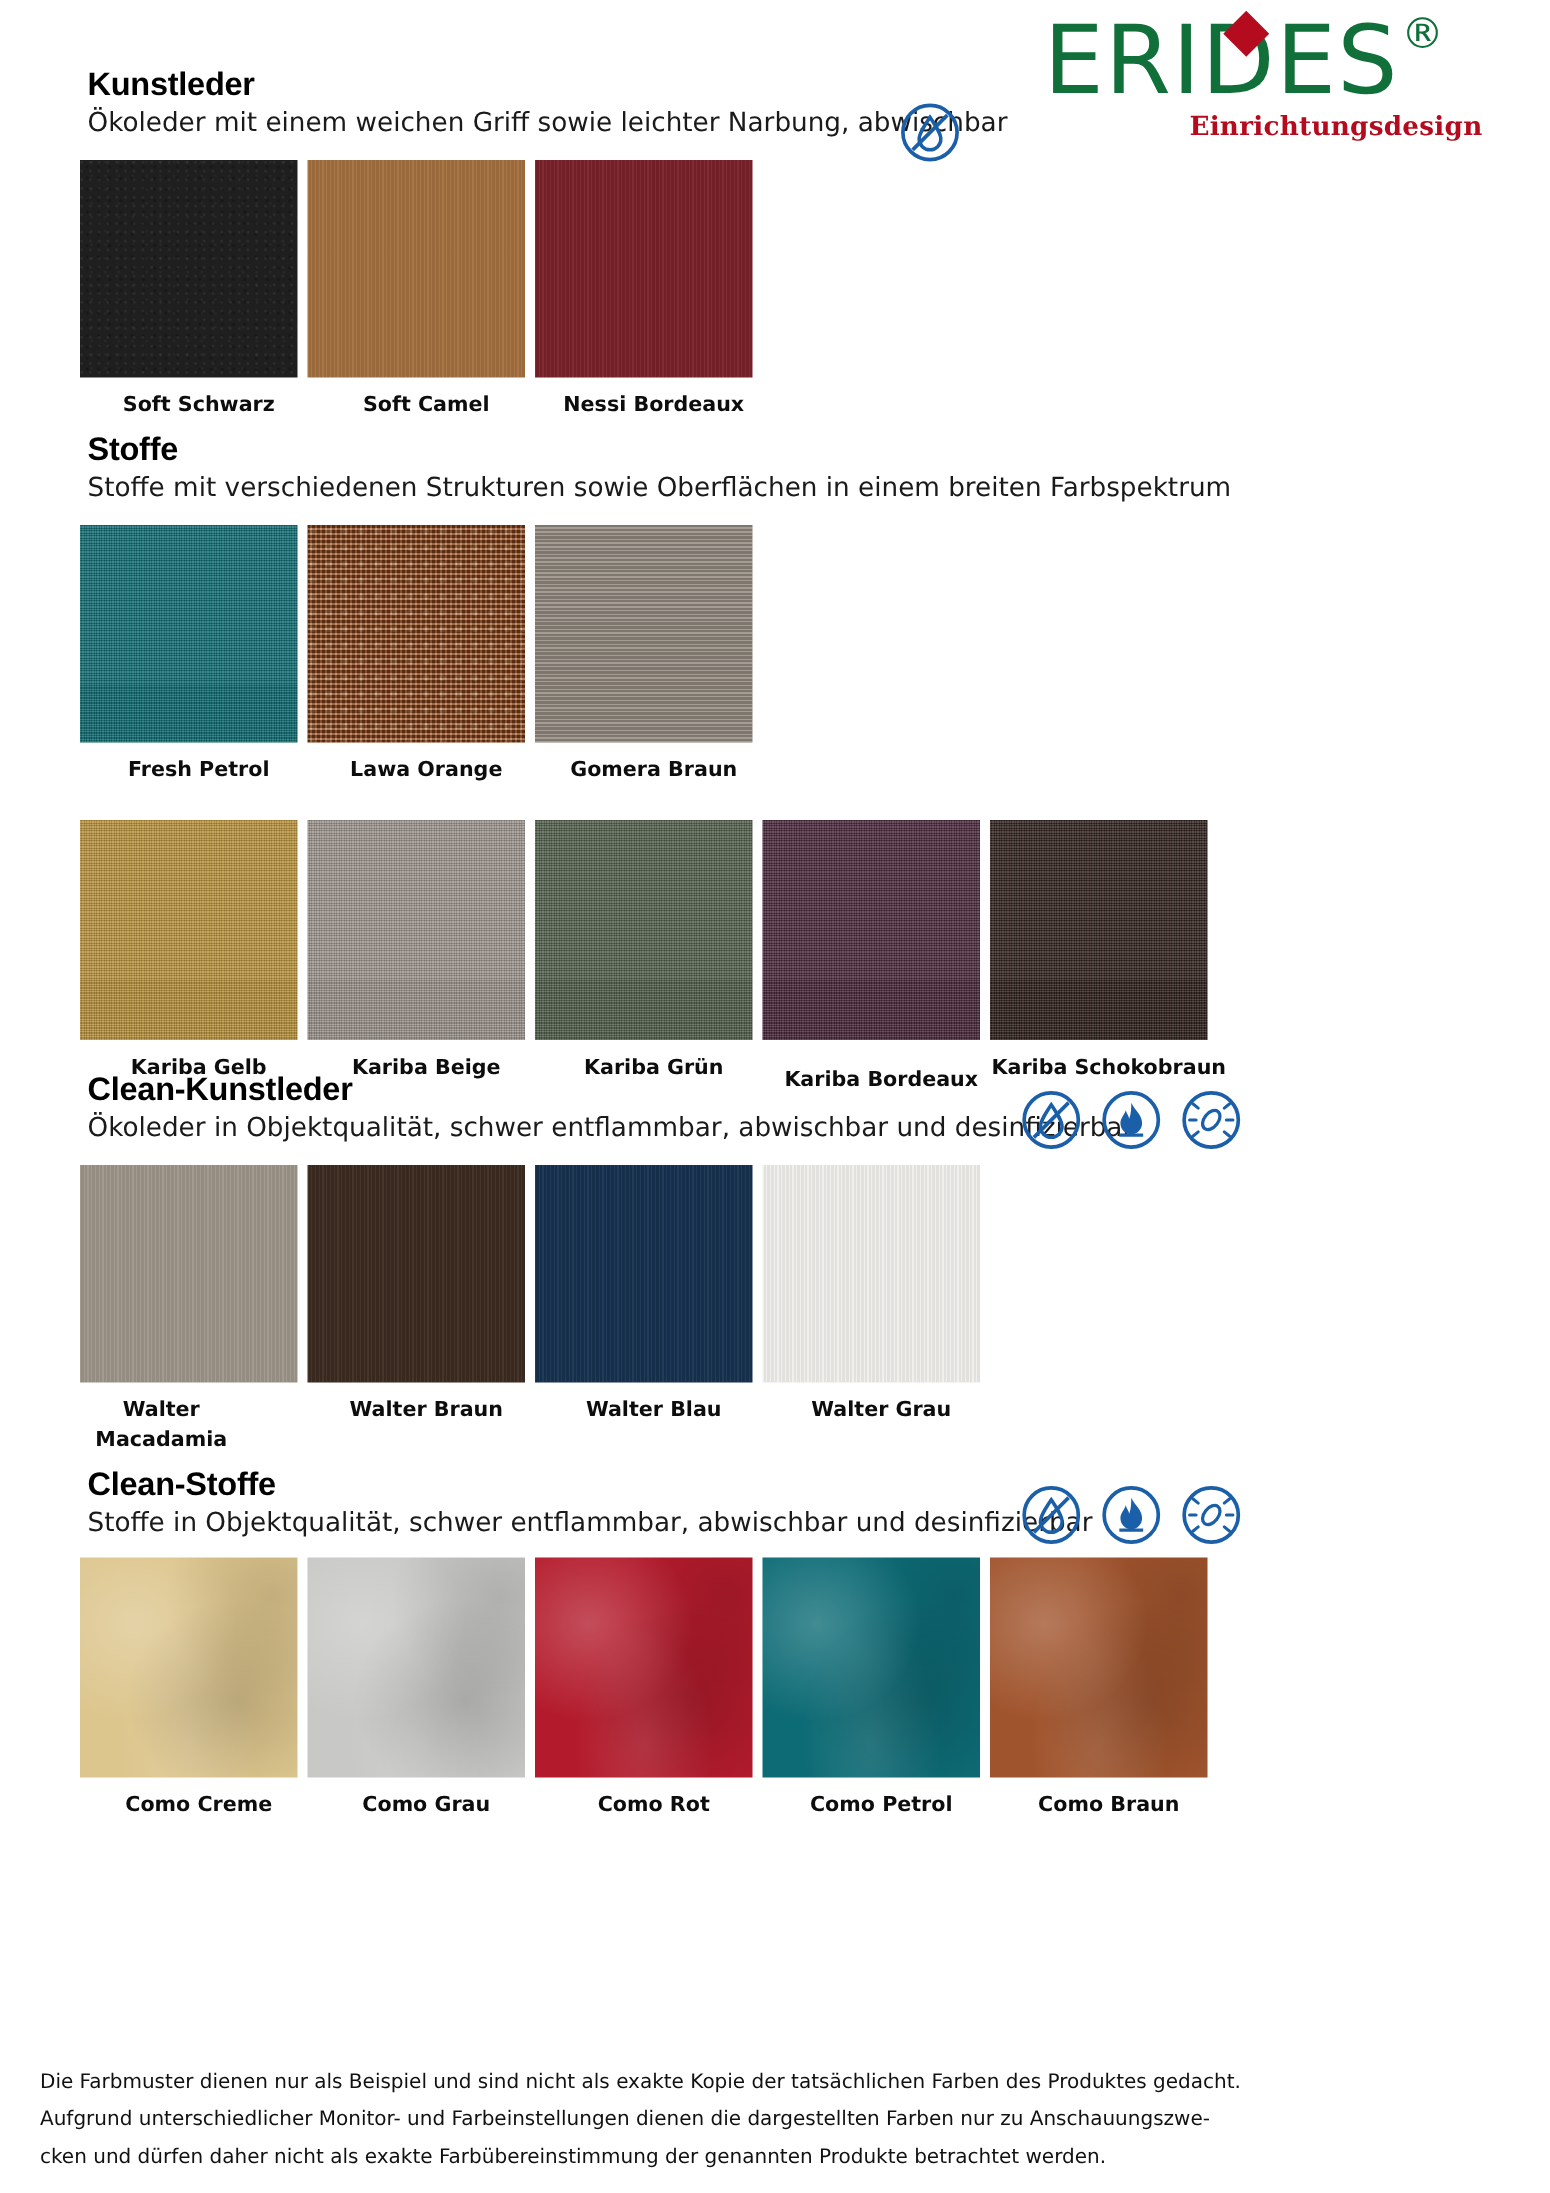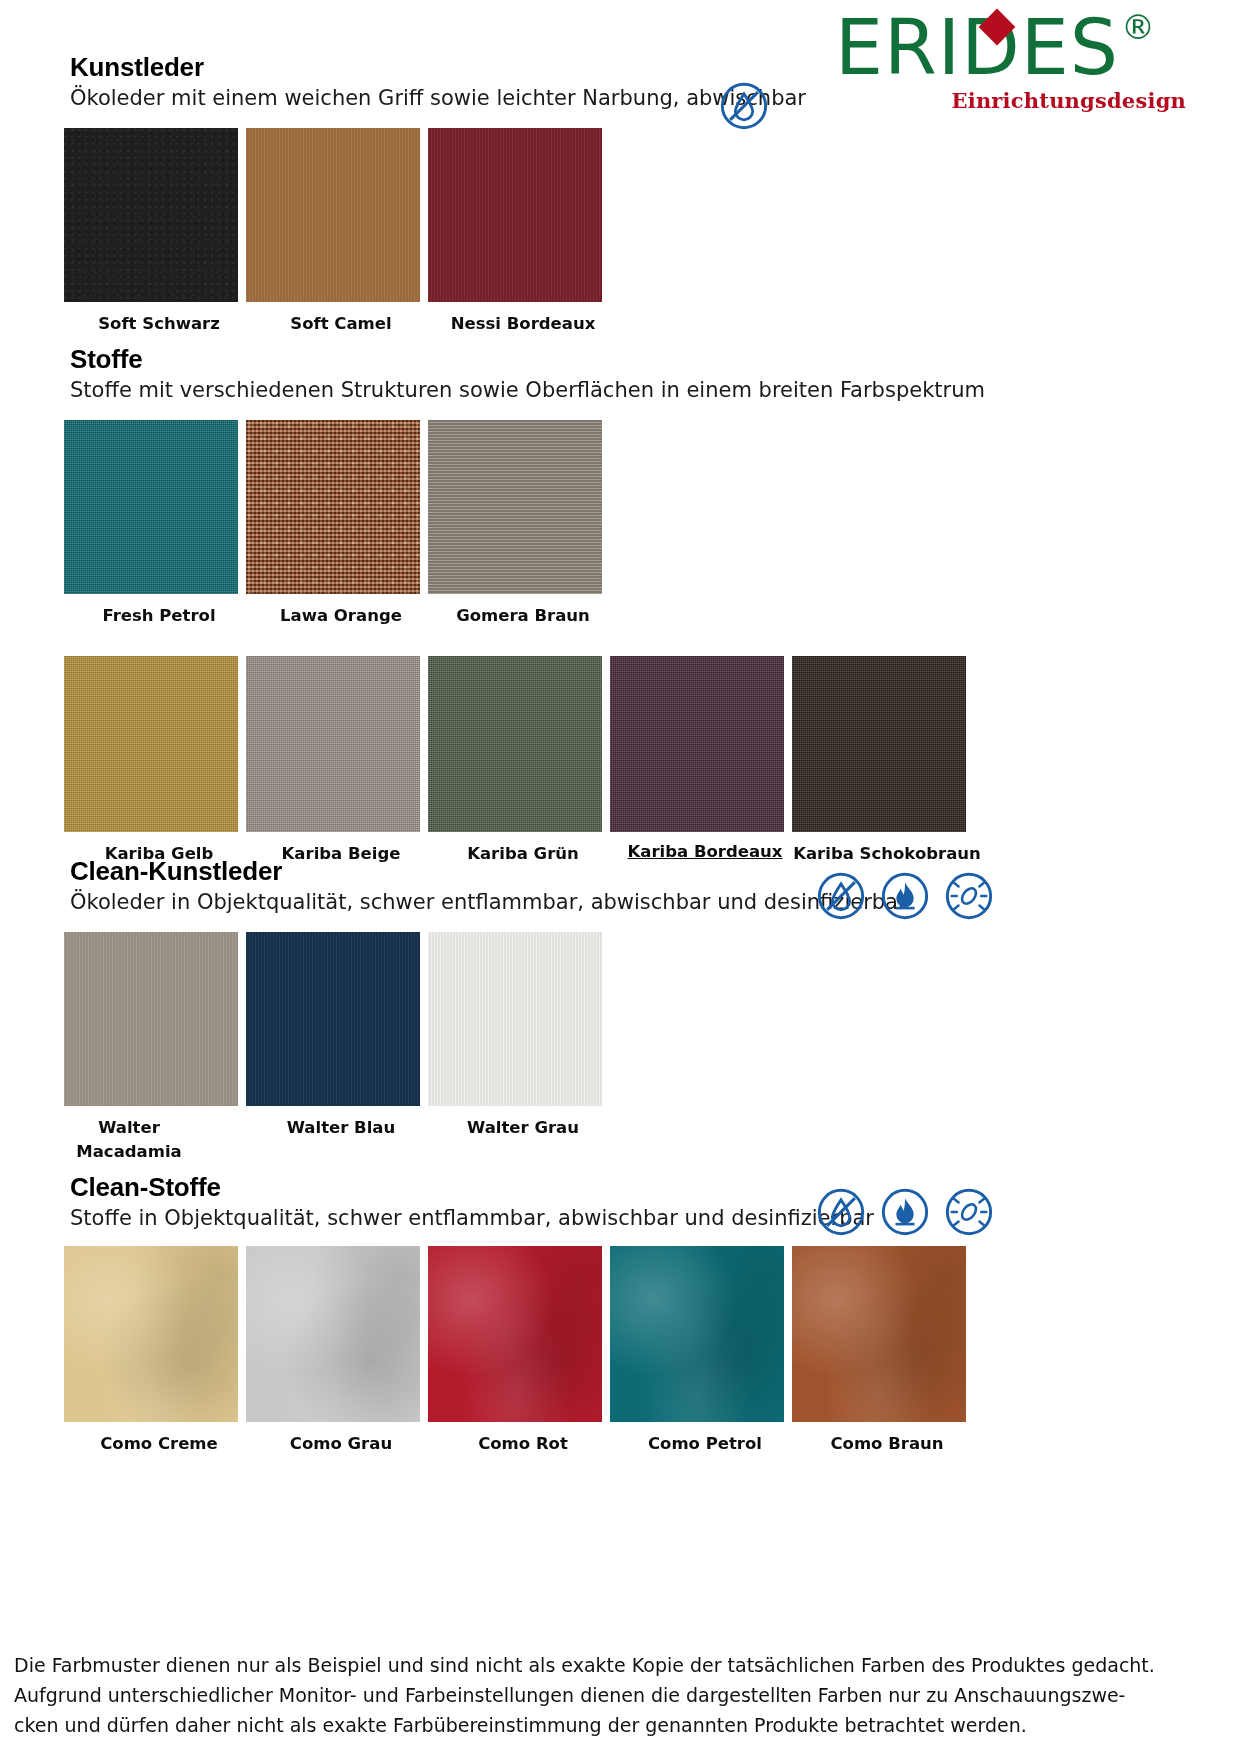--- a/index.html
+++ b/index.html
@@ -181,25 +181,25 @@
     display: flex;
     gap: 12px;
     right: 245px;
     top: 0;
   }
   .badge { width: 52px; height: 52px; }
 
   
   .footer {
     position: absolute;
-    left: 14px;
+    left: 32px;
     right: 14px;
     bottom: 14px;
     font-family: "DejaVu Sans", sans-serif;
-    font-size: 19px;
+    font-size: 16px;
     line-height: 30px;
     color: #111111;
     text-align: justify;
   }
   .footer p { margin: 0; }
 </style>
 </head>
 <body>
 
 <div class="page">
@@ -269,21 +269,21 @@
       <div class="swatch-cell">
         <div class="swatch tall tex-weave" style="background:#9b938c"></div>
         <div class="swatch-label">Kariba Beige</div>
       </div>
       <div class="swatch-cell">
         <div class="swatch tall tex-weave" style="background:#525e4b"></div>
         <div class="swatch-label">Kariba Grün</div>
       </div>
       <div class="swatch-cell">
         <div class="swatch tall tex-weave" style="background:#49273a"></div>
-        <div class="swatch-label" style="margin-top:8px;text-decoration:underline;">Kariba Bordeaux</div>
+        <div class="swatch-label" style="margin-top:20px;">Kariba Bordeaux</div>
       </div>
       <div class="swatch-cell">
         <div class="swatch tall tex-weave" style="background:#2e211b"></div>
         <div class="swatch-label">Kariba Schokobraun</div>
       </div>
     </div>
   </div>
 
   <div class="section" style="top:856px;">
     <div class="sec-head">
@@ -313,20 +313,24 @@
           </g>
         </svg>
       </div>
     </div>
     <div class="swatch-row" style="margin-top:16px;">
       <div class="swatch-cell">
         <div class="swatch tex-vinyl" style="background:#9e958a"></div>
         <div class="swatch-label" style="width:130px;">Walter Macadamia</div>
       </div>
       <div class="swatch-cell">
+        <div class="swatch tex-vinyl" style="background:#3b2a20"></div>
+        <div class="swatch-label">Walter Braun</div>
+      </div>
+      <div class="swatch-cell">
         <div class="swatch tex-vinyl" style="background:#16314f"></div>
         <div class="swatch-label">Walter Blau</div>
       </div>
       <div class="swatch-cell">
         <div class="swatch tex-vinyl" style="background:#f0efec"></div>
         <div class="swatch-label">Walter Grau</div>
       </div>
     </div>
   </div>
 

